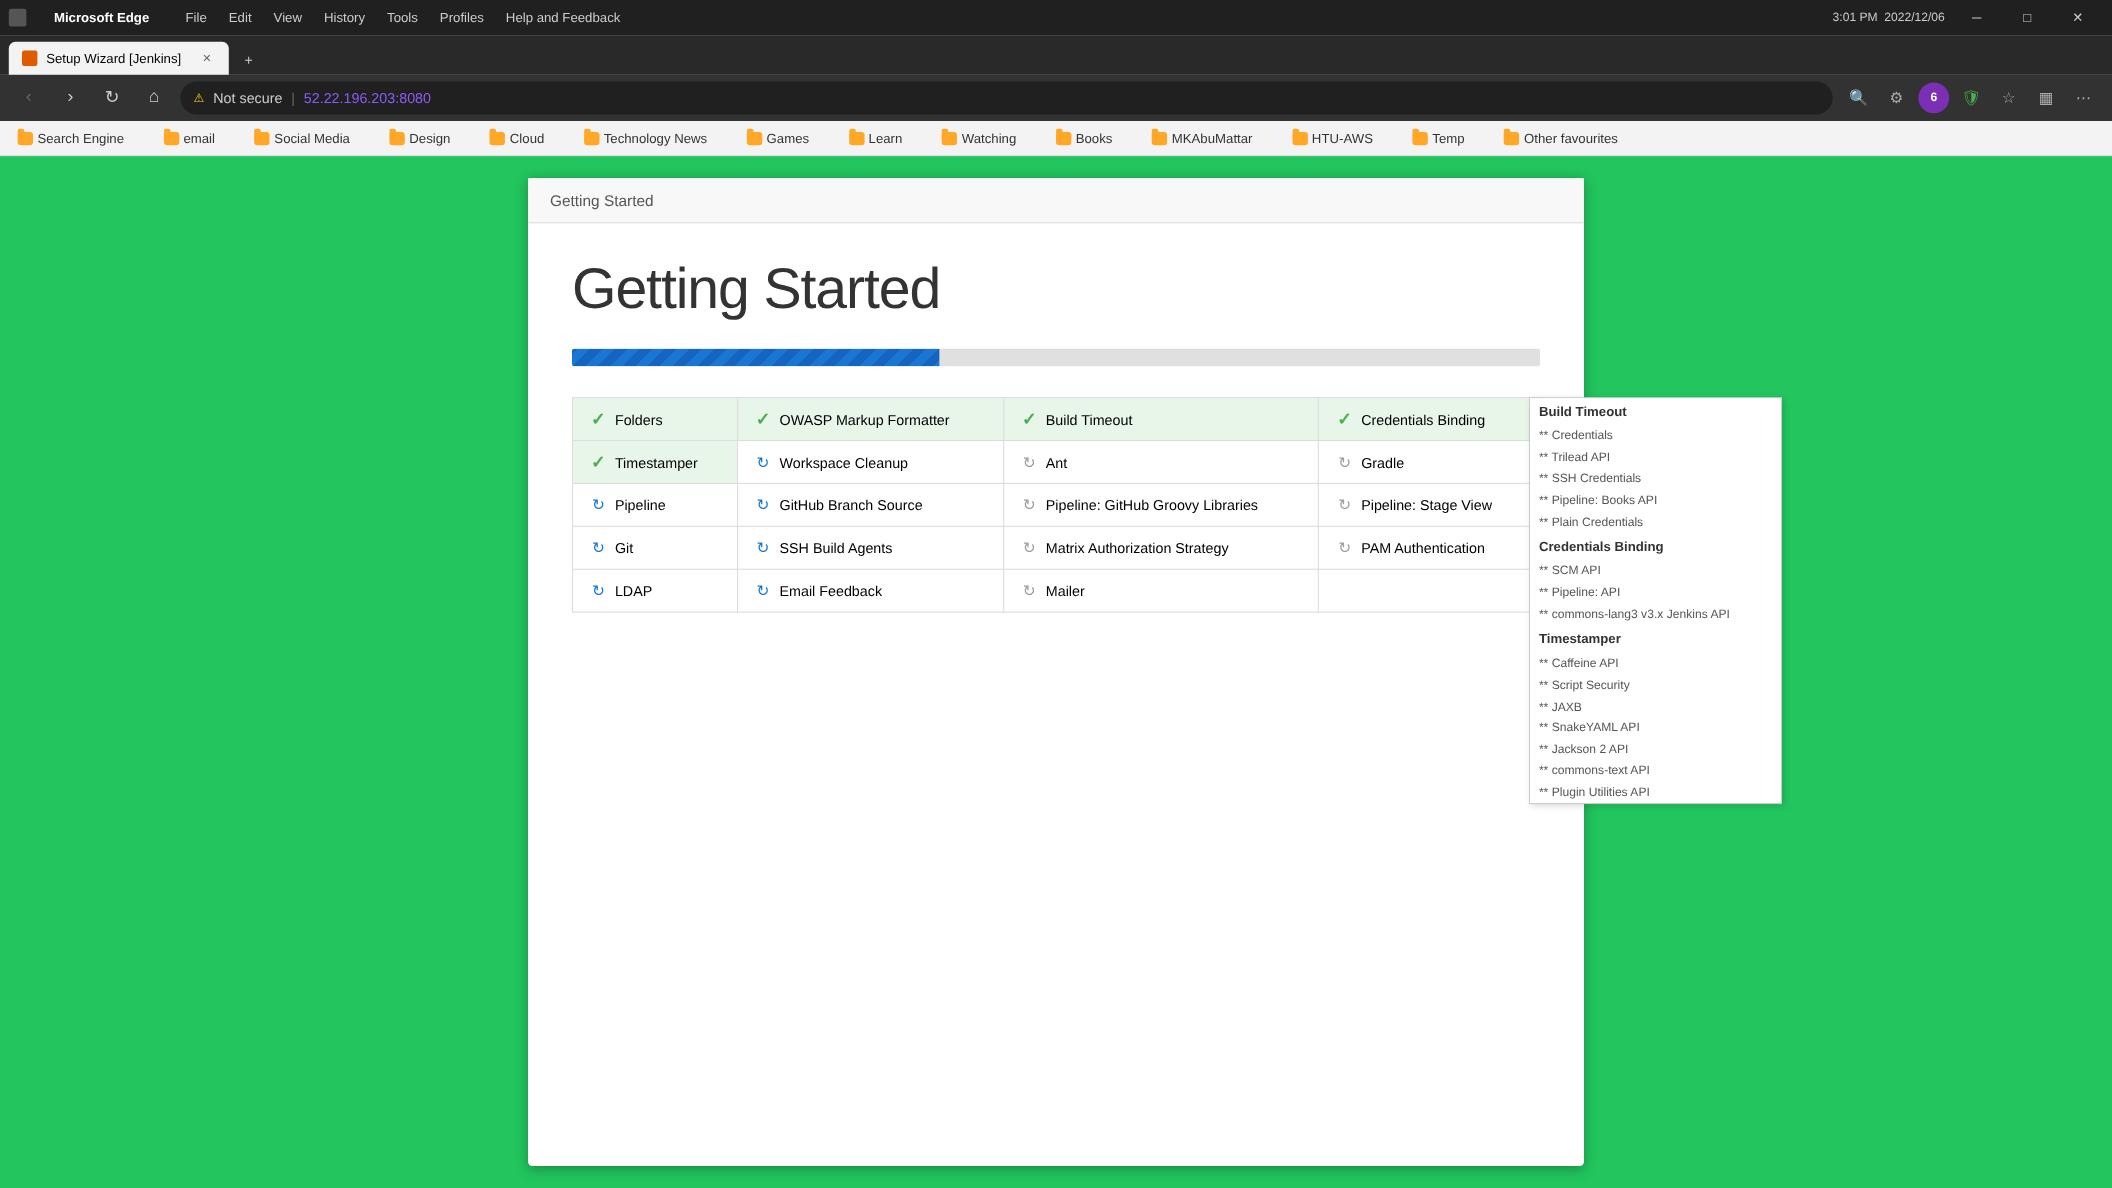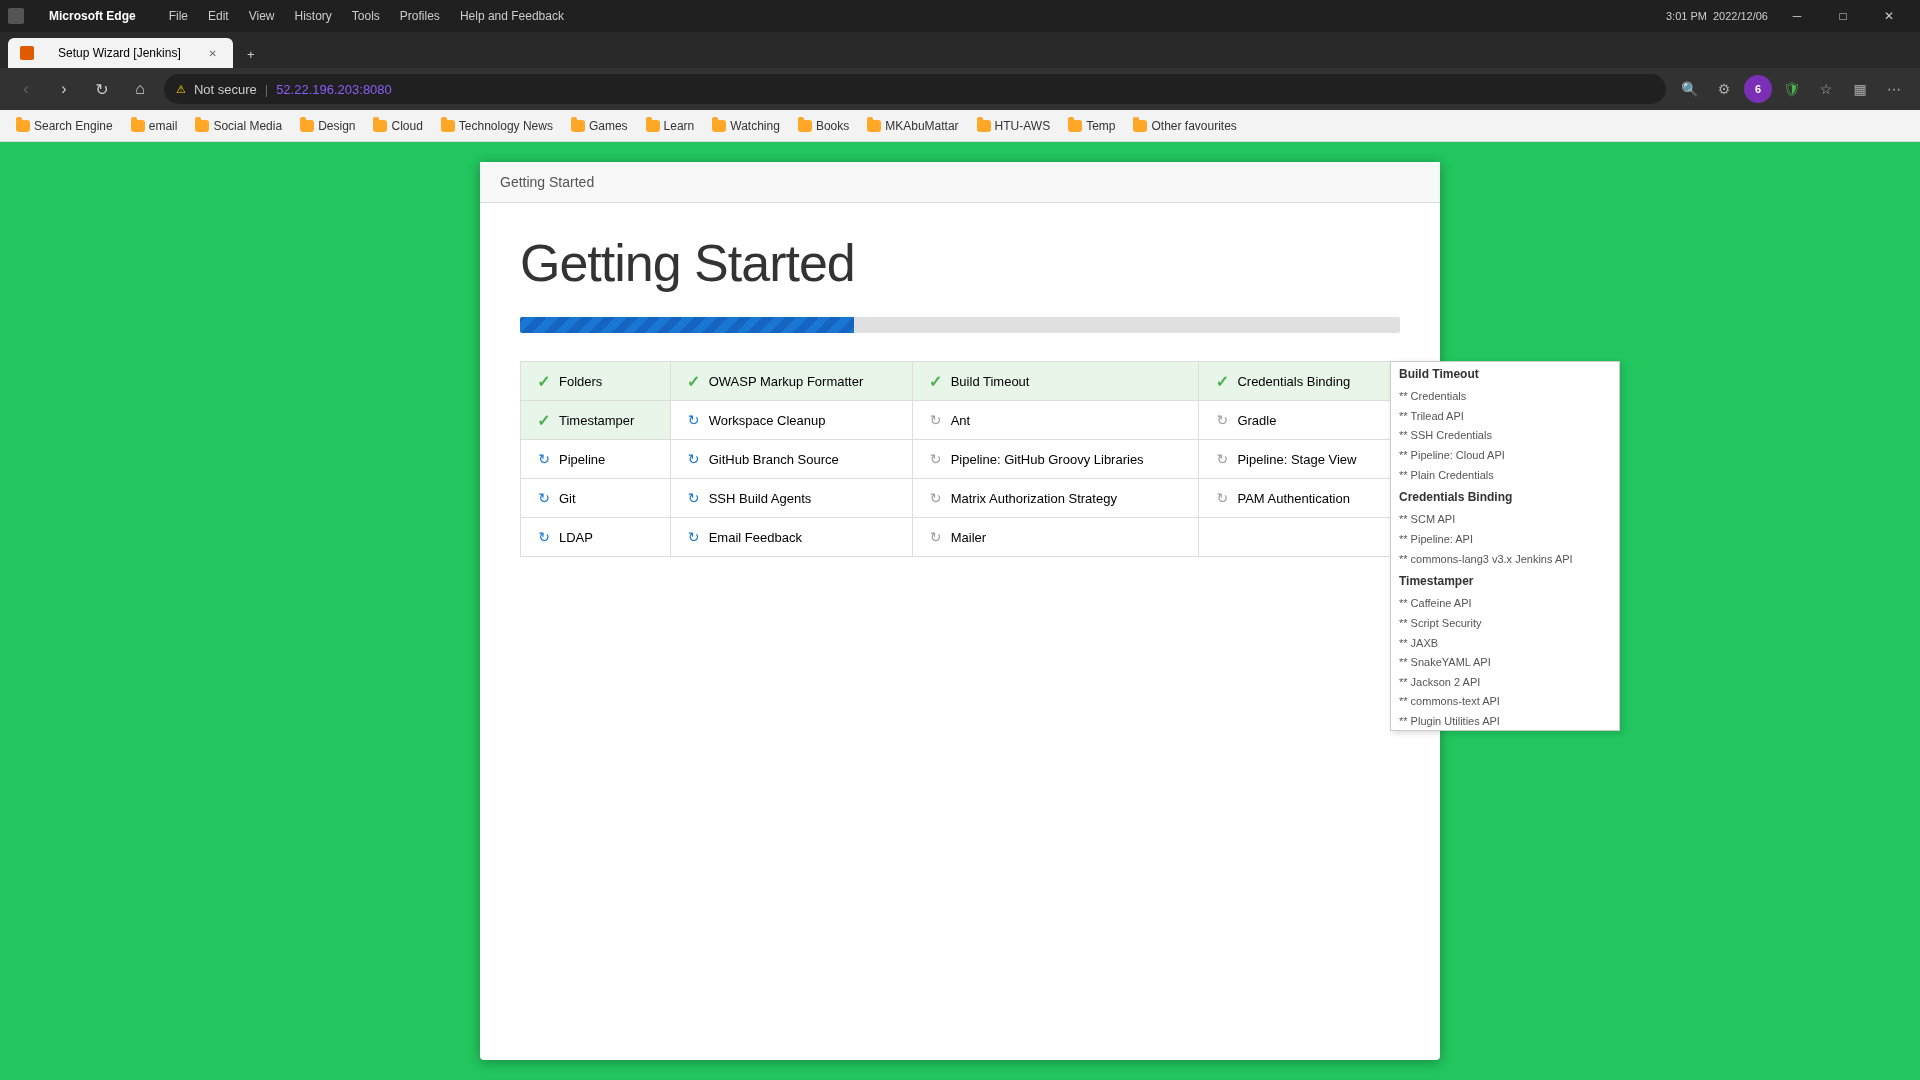--- a/index.html
+++ b/index.html
@@ -80,21 +80,21 @@
       padding: 0 8px;
     }
     .tab {
       background: #f3f3f3;
       height: 30px;
       display: flex;
       align-items: center;
       padding: 0 12px;
       border-radius: 6px 6px 0 0;
       font-size: 12px;
-      gap: 24px;
+      gap: 8px;
       min-width: 200px;
       max-width: 280px;
     }
     .tab-favicon {
       width: 14px;
       height: 14px;
       background: #e05a00;
       border-radius: 2px;
       flex-shrink: 0;
     }
@@ -183,21 +183,21 @@
     }
     .addr-icon.green { color: #4caf50; }
 
     
     .bookmarks {
       background: #f3f3f3;
       height: 32px;
       display: flex;
       align-items: center;
       padding: 0 8px;
-      gap: 2px;
+      gap: 20px;
       border-bottom: 1px solid #ddd;
       overflow: hidden;
     }
     .bookmark-item {
       display: flex;
       align-items: center;
       gap: 4px;
       padding: 3px 8px;
       border-radius: 4px;
       cursor: pointer;
@@ -633,21 +633,21 @@
               <td class="cell-white"></td>
             </tr>
           </tbody>
         </table>
 
         <div class="tooltip-panel">
           <div class="tooltip-section-title">Build Timeout</div>
           <div class="tooltip-item">** Credentials</div>
           <div class="tooltip-item">** Trilead API</div>
           <div class="tooltip-item">** SSH Credentials</div>
-          <div class="tooltip-item">** Pipeline: Cloud API</div>
+          <div class="tooltip-item">** Pipeline: Books API</div>
           <div class="tooltip-item">** Plain Credentials</div>
           <div class="tooltip-section-title">Credentials Binding</div>
           <div class="tooltip-item">** SCM API</div>
           <div class="tooltip-item">** Pipeline: API</div>
           <div class="tooltip-item">** commons-lang3 v3.x Jenkins API</div>
           <div class="tooltip-section-title">Timestamper</div>
           <div class="tooltip-item">** Caffeine API</div>
           <div class="tooltip-item">** Script Security</div>
           <div class="tooltip-item">** JAXB</div>
           <div class="tooltip-item">** SnakeYAML API</div>

